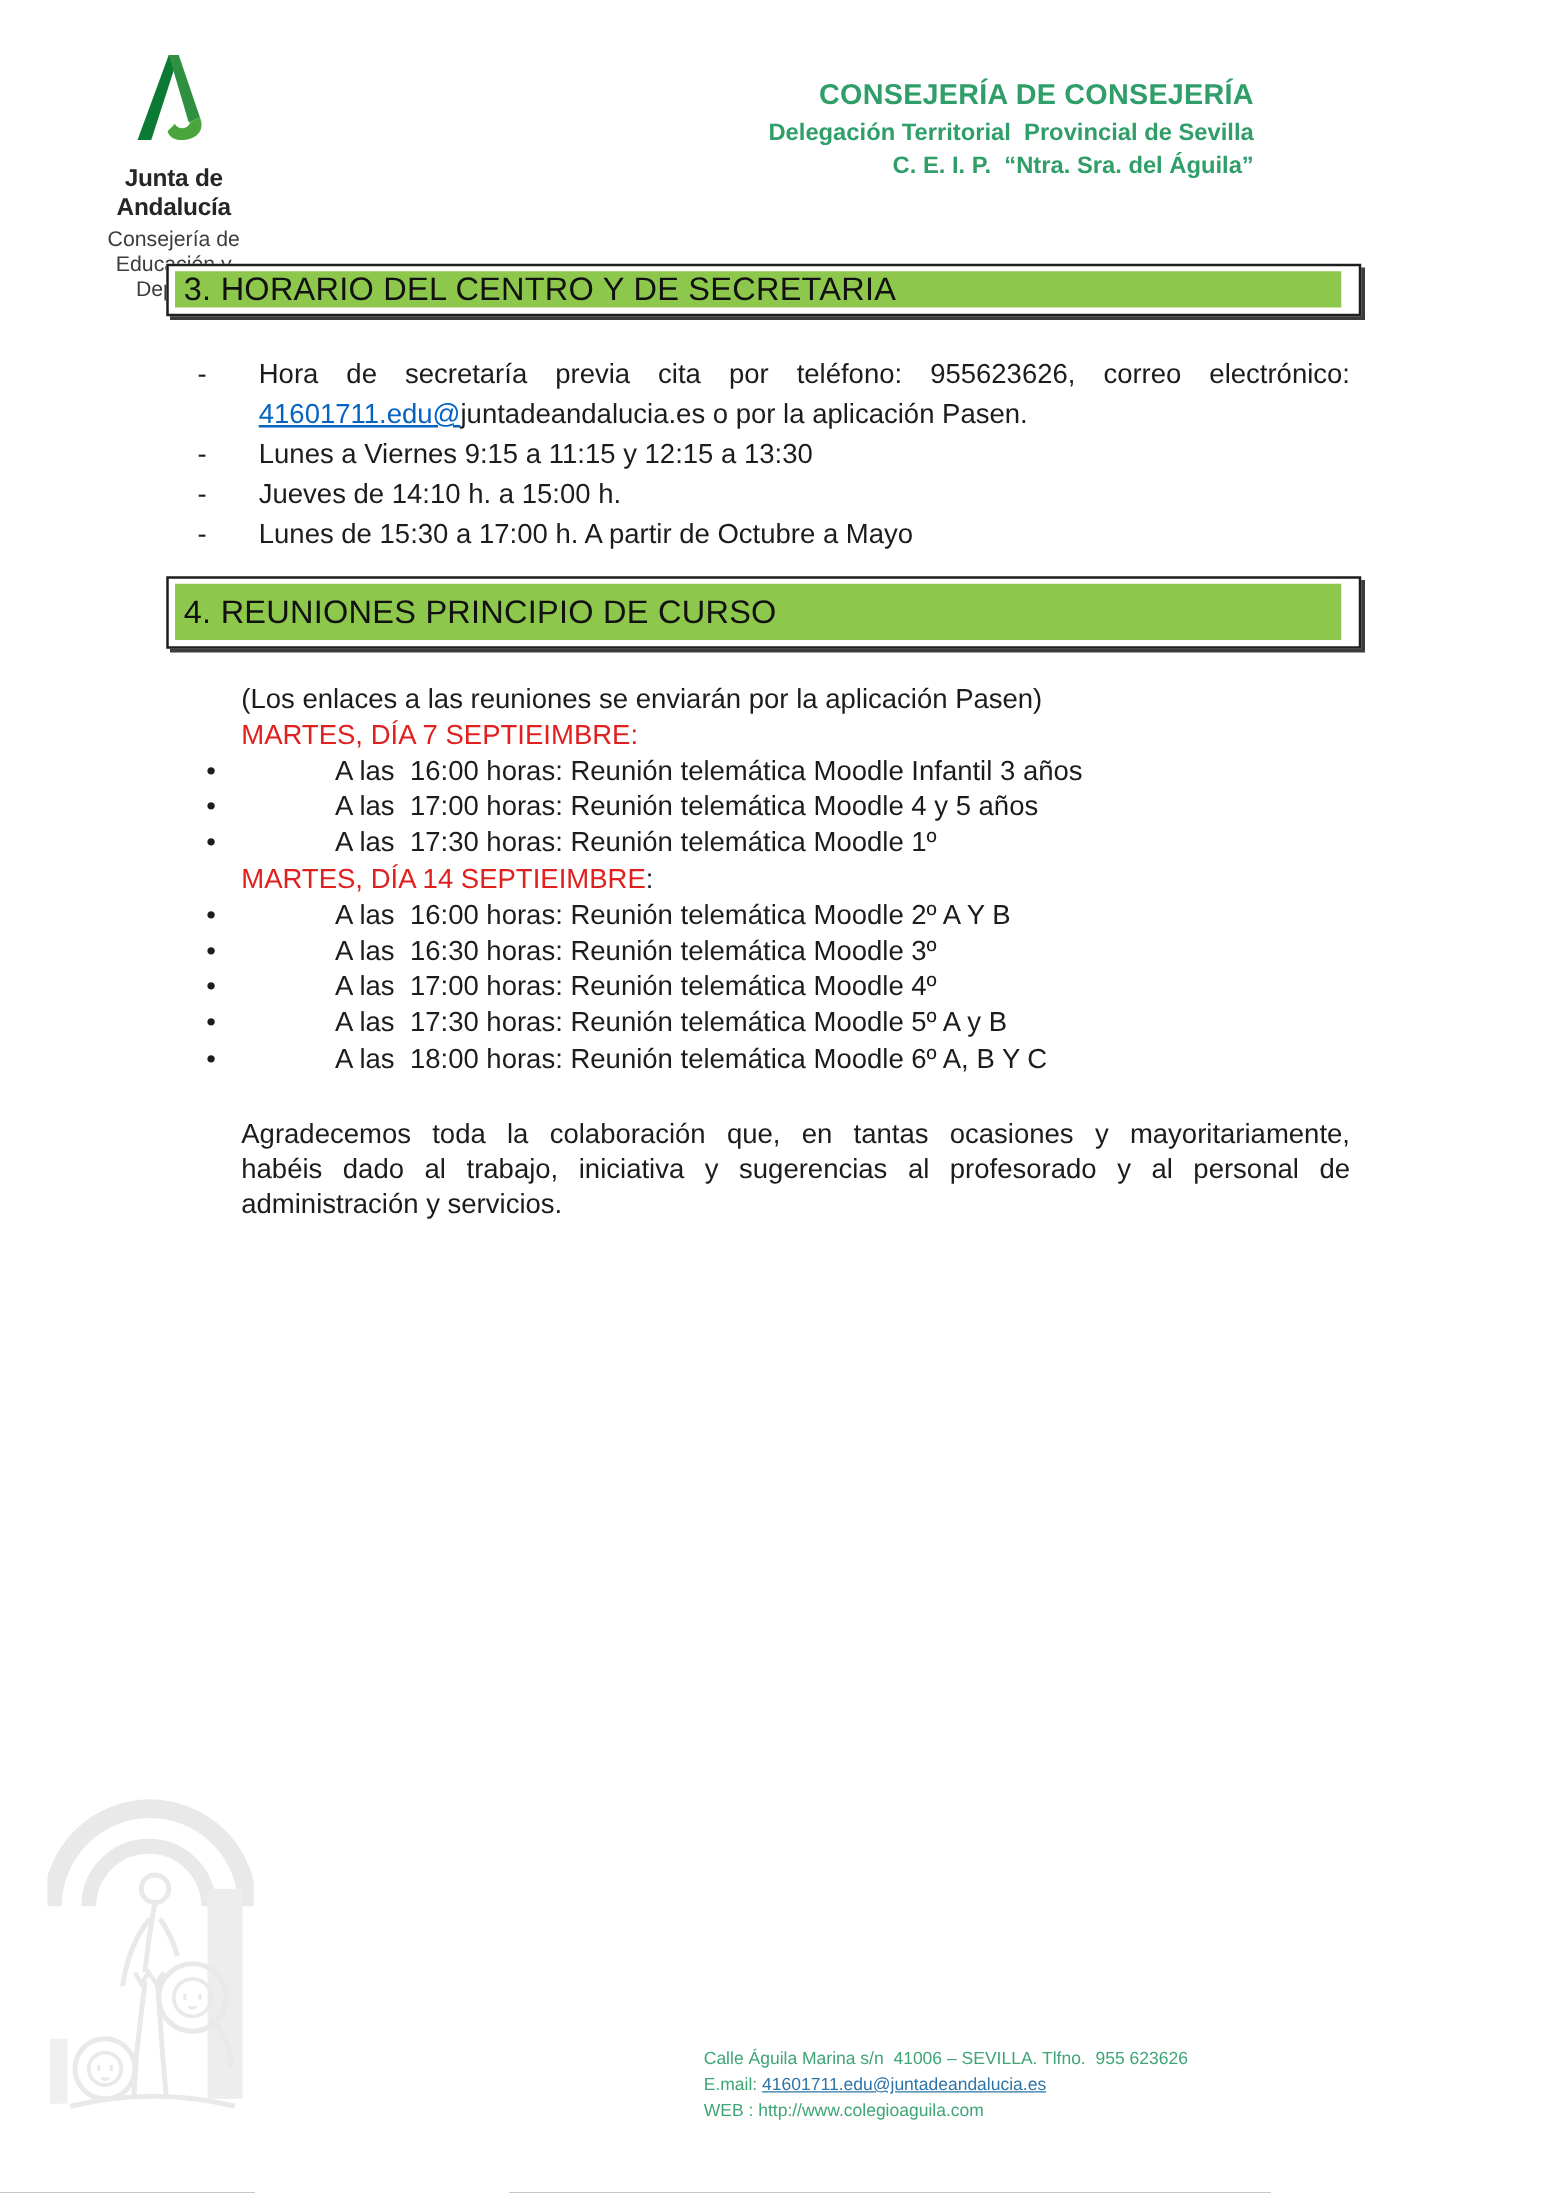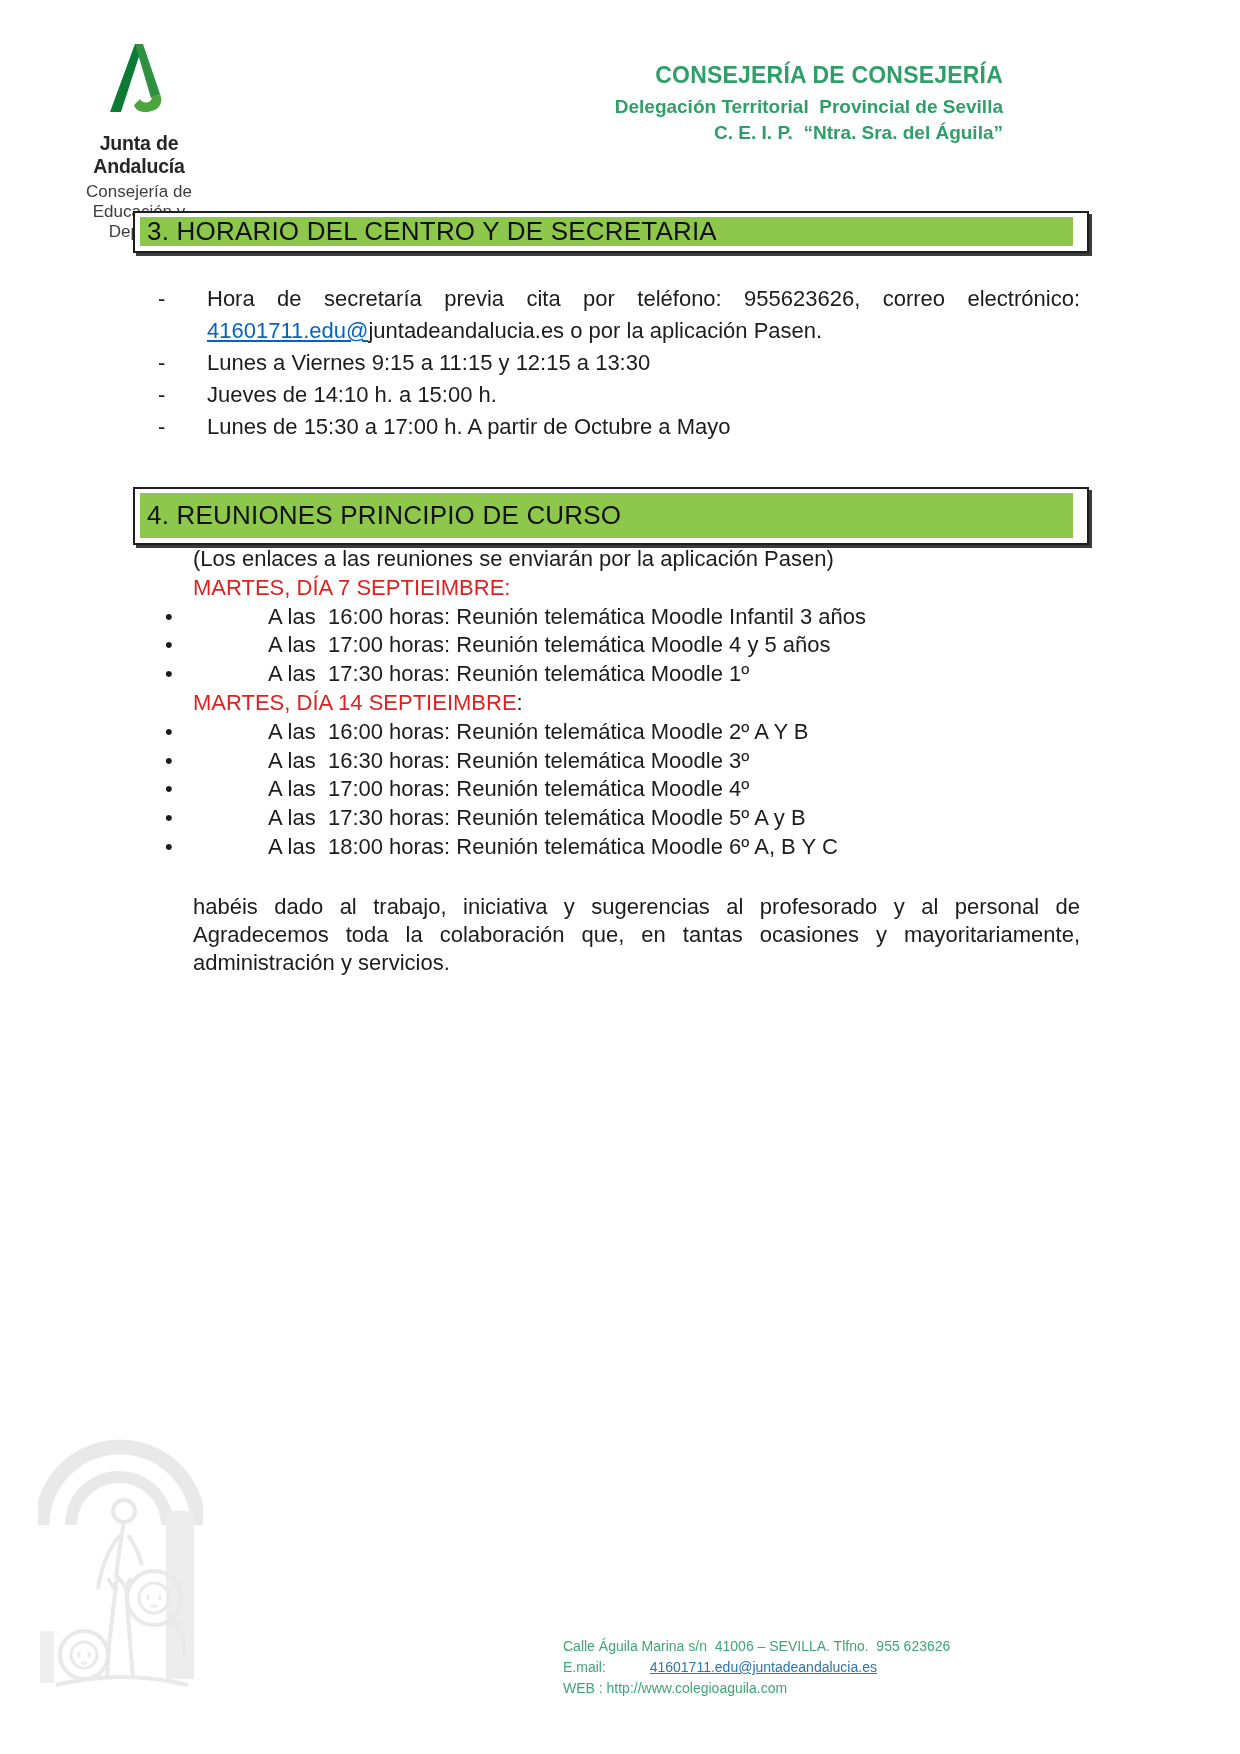--- a/index.html
+++ b/index.html
@@ -37,21 +37,21 @@
 
   
   .sec-box {
     position: absolute; left: 133px; width: 956px;
     border: 2px solid #1e1e1e;
     box-shadow: 3px 3px 0 #3c3c3c;
     background: #ffffff;
     padding: 4px 14px 5px 5px;
   }
   .box3 { top: 211px; height: 42px; }
-  .box4 { top: 461px; height: 58px; margin-top: 26px; }
+  .box4 { top: 461px; height: 58px; }
   .sec-bar {
     background: var(--bar-green, #8dc84d);
     height: 100%;
     display: flex; align-items: center;
     padding-left: 7px;
     font-size: 26px;
     color: #111;
     letter-spacing: 0.2px;
   }
 
@@ -83,21 +83,21 @@
     font-size: 22px; line-height: 28px;
   }
 
   
   .watermark { position: absolute; left: 38px; top: 1393px; }
   .contact {
     position: absolute; left: 563px; top: 1636px;
     font-size: 14px; line-height: 21px;
     color: var(--footer-green, #3fa577);
   }
-  .contact a { color: var(--footer-link-blue, #2e74a8); text-decoration: underline; margin-left: 40px; }
+  .contact a { color: var(--footer-link-blue, #2e74a8); text-decoration: underline; }
 </style>
 </head>
 <body>
 
 <div class="page">
 
   <div class="logo-block">
     <svg width="62" height="72" viewBox="0 0 62 72" aria-hidden="true">
       <polygon points="27,2 35,2 13,70 2,70" fill="#0b7a34"></polygon>
       <polygon points="27,2 35,2 52,52 43,56" fill="#2e9040"></polygon>
@@ -179,22 +179,22 @@
       <span class="bullet-marker">•</span>
       <div class="pre">A las  17:30 horas: Reunión telemática Moodle 5º A y B</div>
     </div>
     <div class="bullet-row">
       <span class="bullet-marker">•</span>
       <div class="pre">A las  18:00 horas: Reunión telemática Moodle 6º A, B Y C</div>
     </div>
   </div>
 
   <div class="closing">
+    <div class="line-justify">Agradecemos toda la colaboración que, en tantas ocasiones y mayoritariamente,</div>
     <div class="line-justify">habéis dado al trabajo, iniciativa y sugerencias al profesorado y al personal de</div>
-    <div class="line-justify">Agradecemos toda la colaboración que, en tantas ocasiones y mayoritariamente,</div>
     <div>administración y servicios.</div>
   </div>
 
   <svg class="watermark" width="165" height="305" viewBox="0 0 165 305" aria-hidden="true">
     <g stroke="#e9e9e9" fill="none">
       <path d="M4,132 A78,78 0 0 1 160,132" stroke-width="15"></path>
       <path d="M33,132 A48,48 0 0 1 129,132" stroke-width="12"></path>
       <rect x="128" y="118" width="28" height="168" fill="#ededed" stroke="none"></rect>
       <rect x="2" y="238" width="14" height="52" fill="#efefef" stroke="none"></rect>
 

